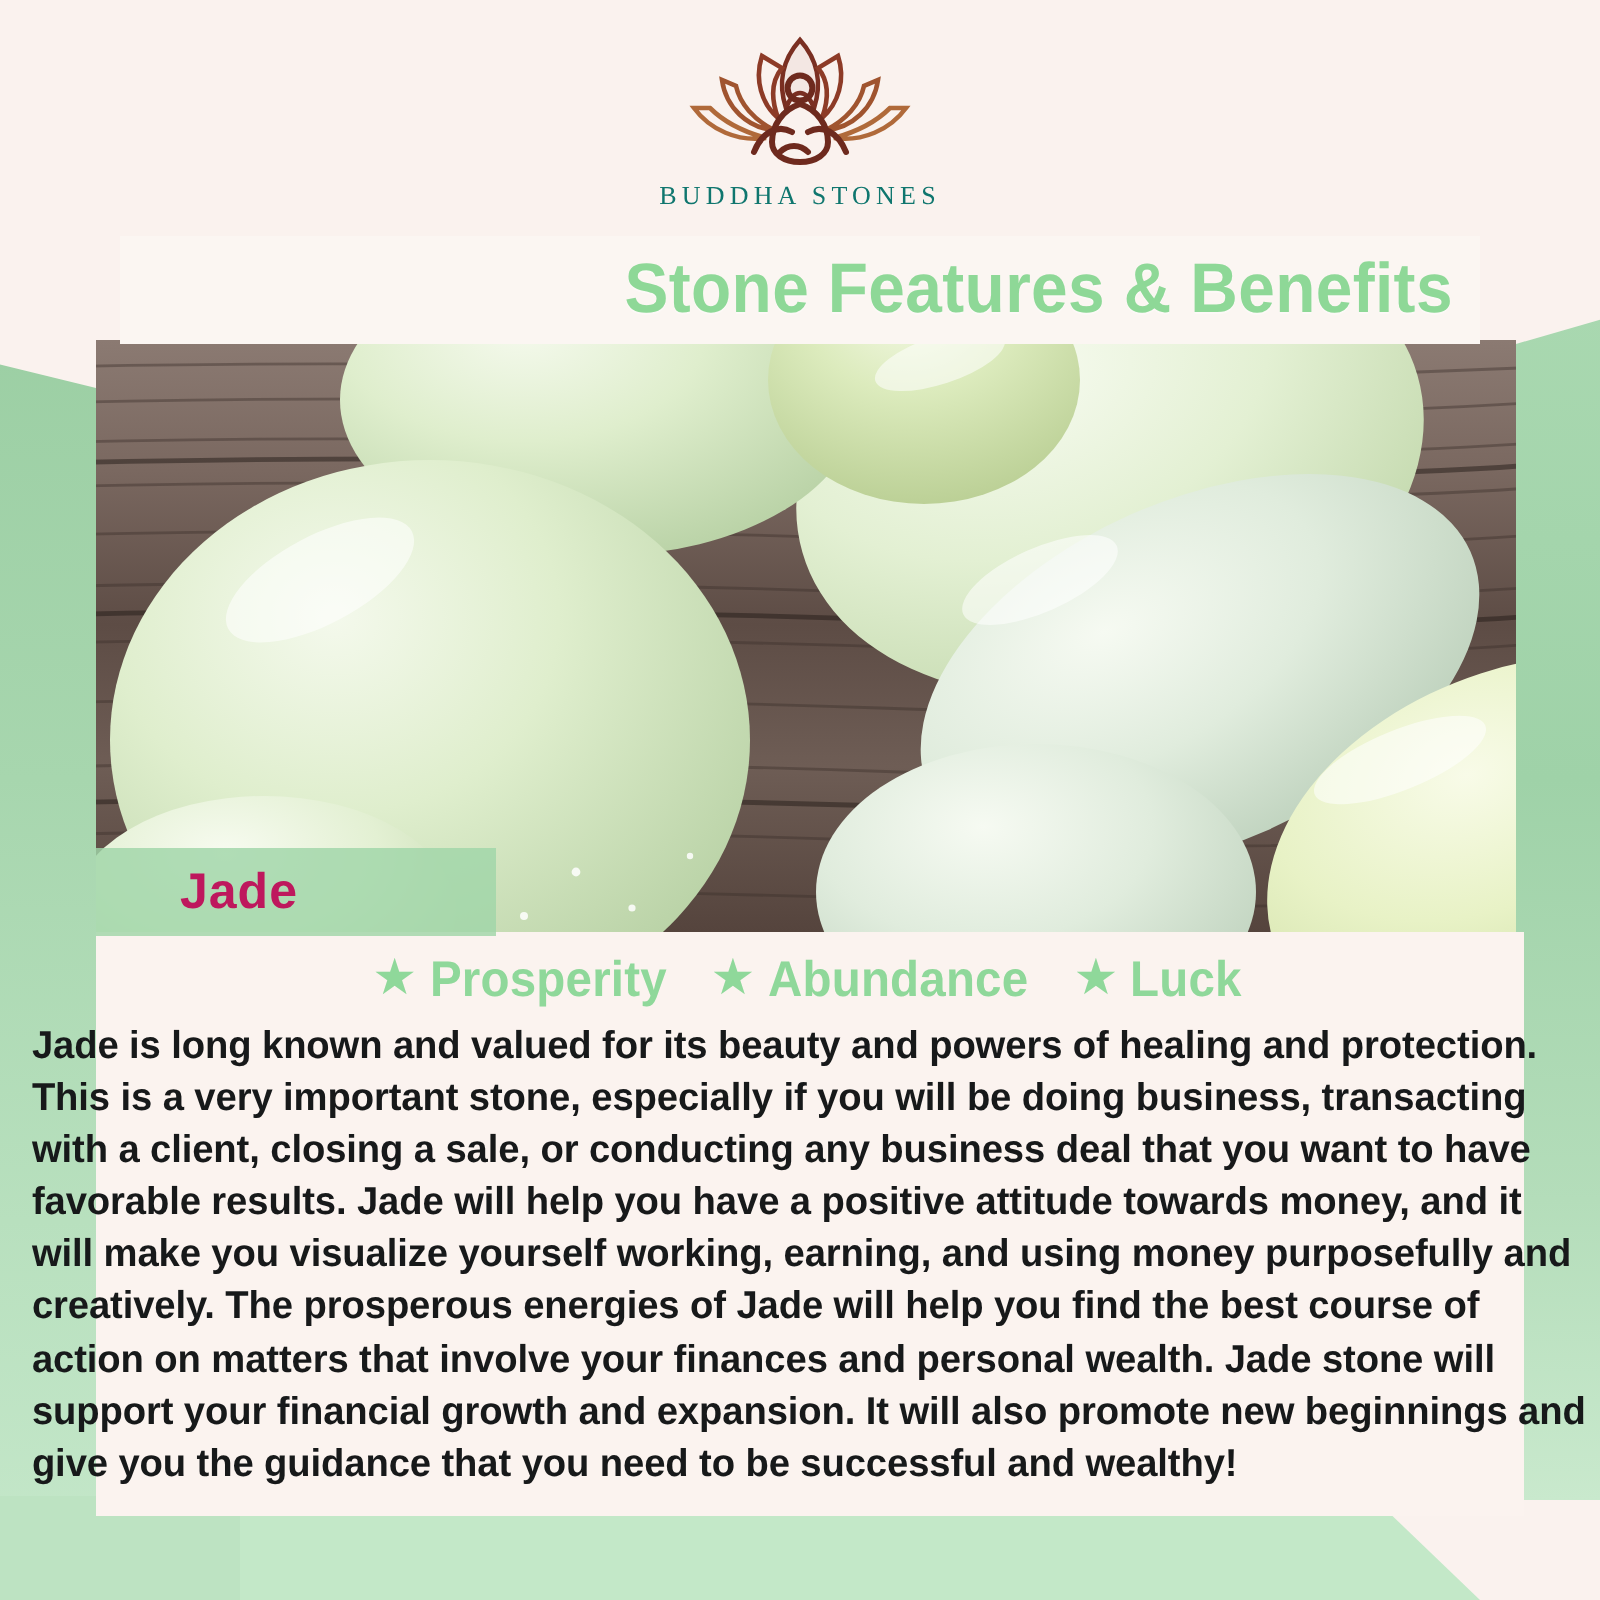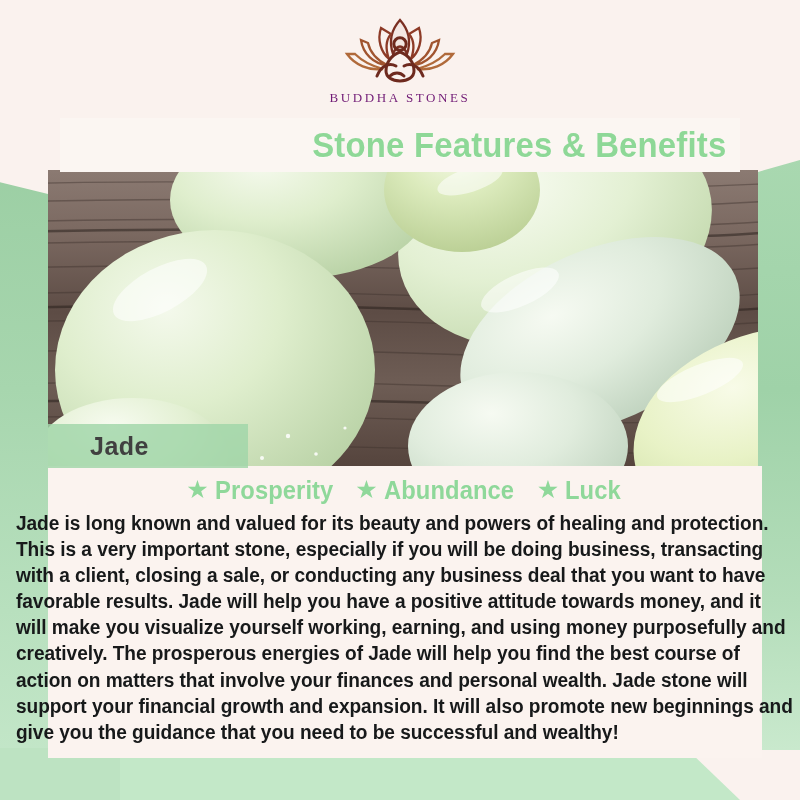--- a/index.html
+++ b/index.html
@@ -46,21 +46,21 @@
 
   
   .header{
     position:absolute;left:0;top:0;width:800px;height:120px;
     background:#faf2ee;z-index:4;
     display:flex;align-items:center;justify-content:center;
   }
   .logo{display:flex;flex-direction:column;align-items:center;gap:2px;}
   .logo-mark{width:118px;height:74px;display:block;}
   .logo-word{
-    font-size:13px;letter-spacing:2.6px;color:#701a75;
+    font-size:13px;letter-spacing:2.6px;color:#0f766e;
     font-family:"Liberation Serif","DejaVu Serif",serif;font-weight:400;
   }
 
   
   .title-band{
     position:absolute;left:60px;top:118px;width:680px;height:54px;
     background:#fbf6f2;z-index:5;
     display:flex;align-items:center;justify-content:flex-end;
   }
   .title-text{
@@ -78,21 +78,21 @@
   }
   .photo svg{display:block;width:800px;height:296px;}
 
   
   .stone-banner{
     position:absolute;left:48px;top:424px;width:200px;height:44px;
     background:rgba(160,214,168,0.82);
     z-index:3;display:flex;align-items:center;
   }
   .stone-name{
-    color:#404040;font-size:25px;font-weight:bold;
+    color:#be185d;font-size:25px;font-weight:bold;
     margin-left:42px;letter-spacing:0.5px;
   }
 
   
   .content{
     position:absolute;left:48px;top:466px;width:714px;height:292px;
     background:#fbf3ef;z-index:2;
   }
   .benefits{
     display:flex;align-items:center;justify-content:center;

